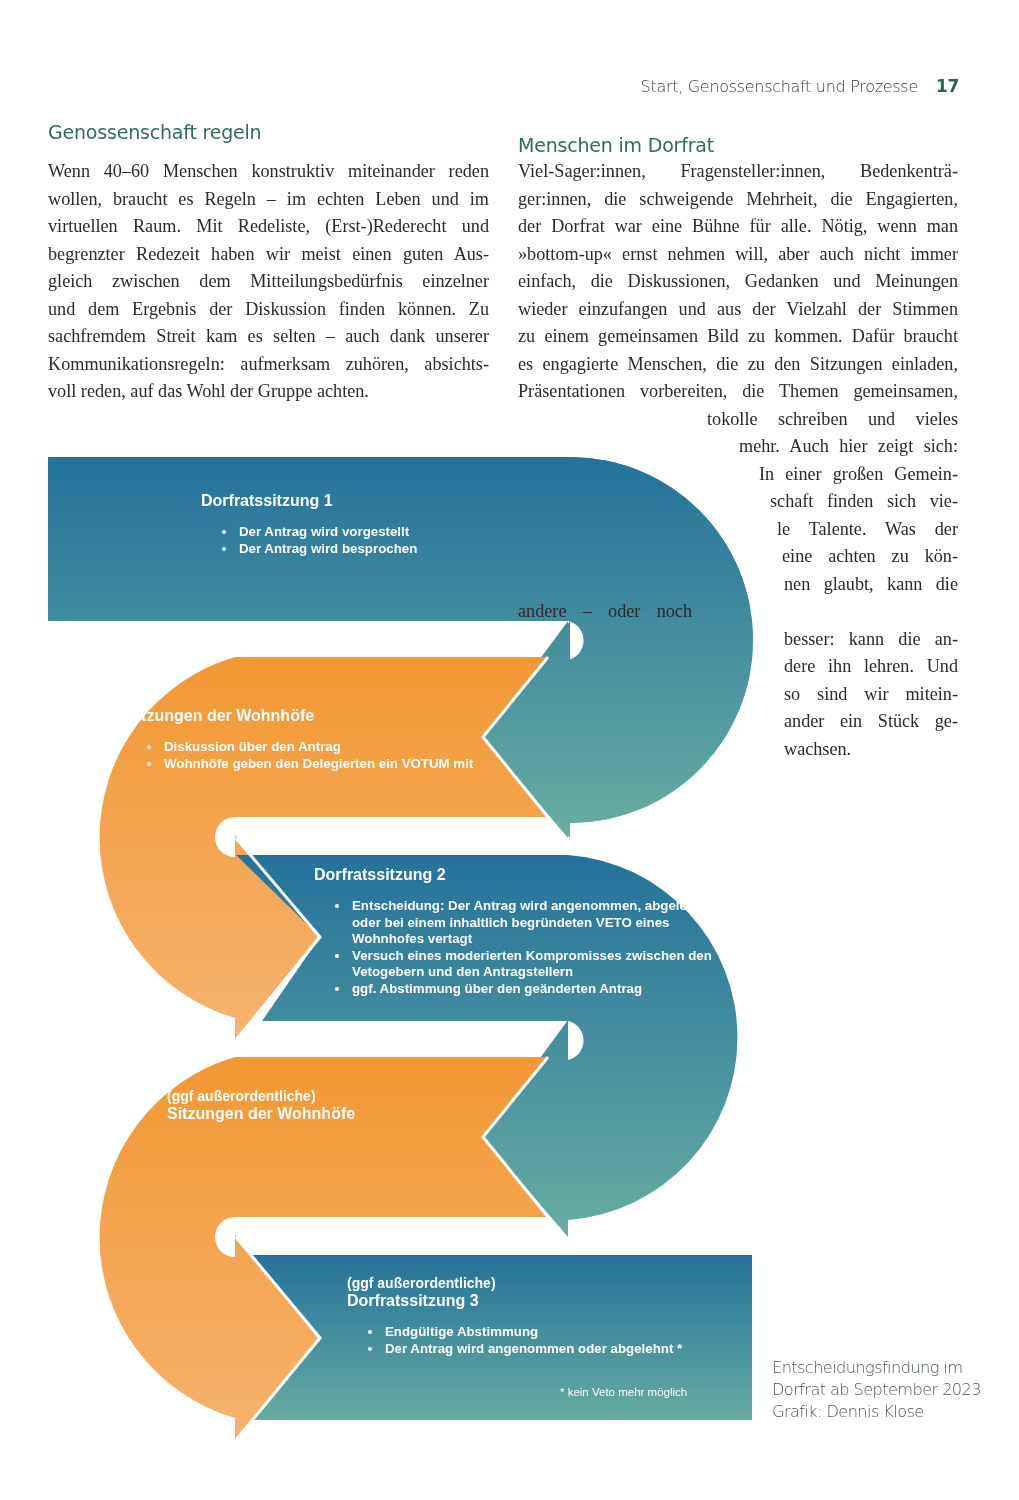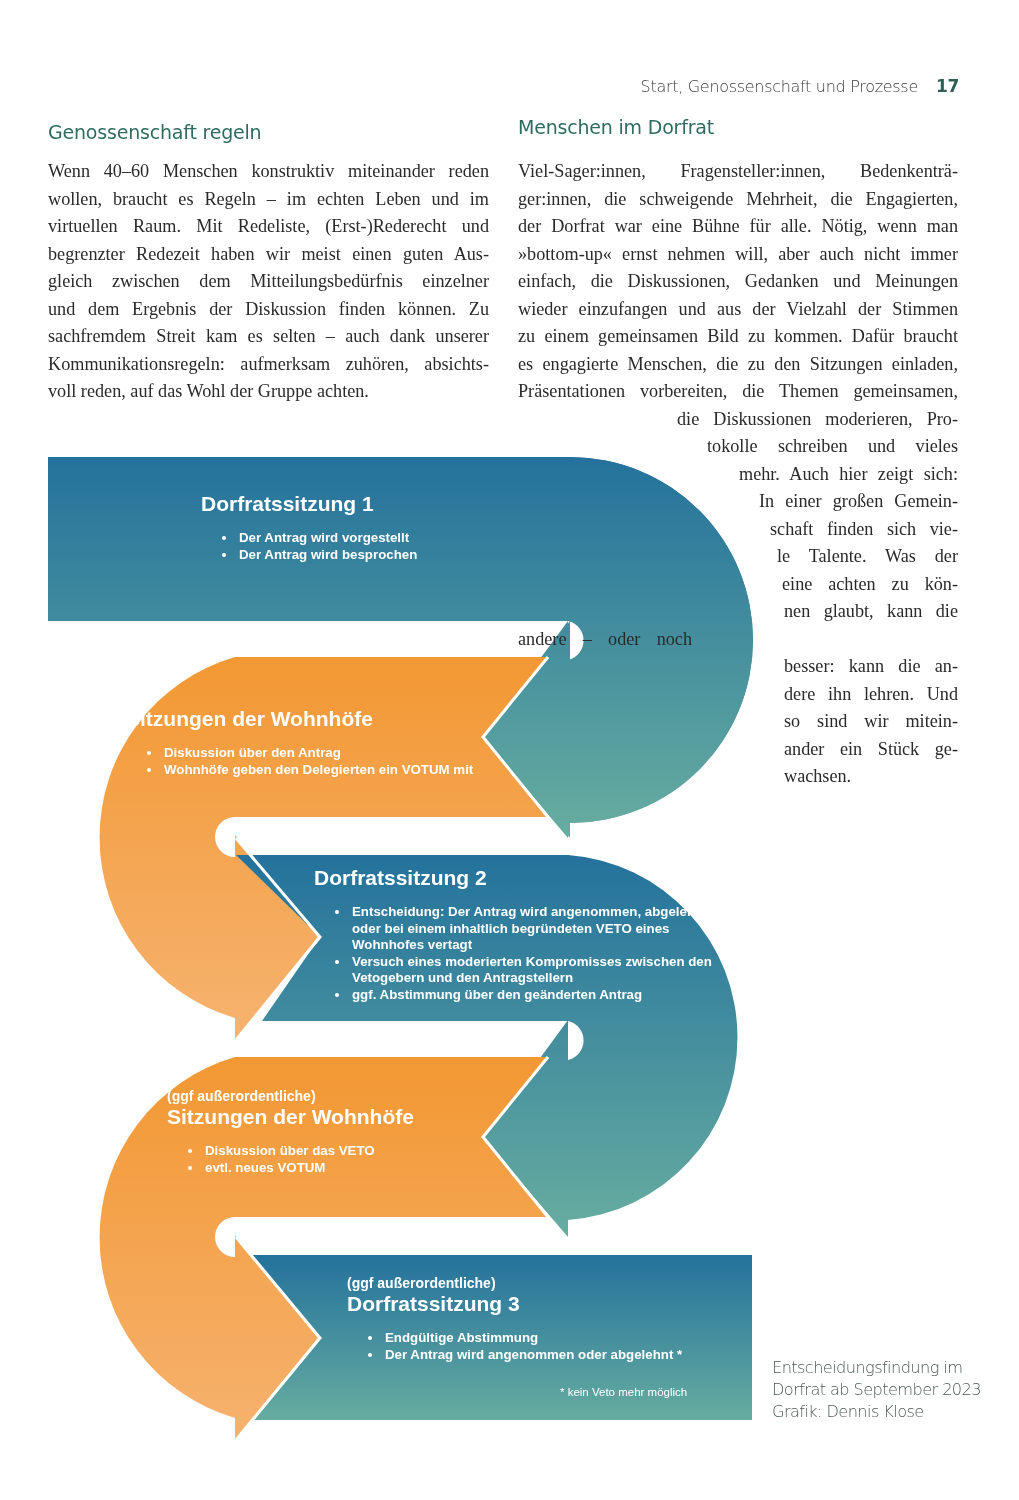--- a/index.html
+++ b/index.html
@@ -10,36 +10,36 @@
   h2.sec { position:absolute; margin:0; font-family:"DejaVu Sans","Liberation Sans",sans-serif; font-weight:normal; font-size:19px; color:#2e6c62; letter-spacing:-0.2px; }
   .col { position:absolute; font-family:"Liberation Serif","DejaVu Serif",serif; font-size:18.2px; line-height:27.5px; color:#2a2a2a; text-align:justify; }
   .col .ln { display:block; text-align:justify; text-align-last:justify; white-space:nowrap; }
   .col .ln.last { text-align-last:left; }
   #left-body { left:48px; top:158px; width:441px; }
   #right-body { left:518px; top:158px; width:440px; }
   #right-body .ln { position:relative; }
   svg#diagram { position:absolute; left:0; top:0; }
   .box-text { position:absolute; color:#ffffff; font-family:"Liberation Sans","DejaVu Sans",sans-serif; font-weight:bold; }
   .box-text .pre { font-size:14px; display:block; margin-bottom:1px; }
-  .box-text .hd { font-size:21px; display:block; }
+  .box-text .hd { font-size:16px; display:block; }
   .box-text ul { margin:12px 0 0 0; padding-left:36px; font-size:13.3px; line-height:16.5px; }
   .box-text li { margin:0; padding-left:2px; }
   .box-text .note { position:absolute; font-weight:normal; font-size:11.5px; }
   #caption { position:absolute; left:772px; top:1357px; font-family:"DejaVu Sans","Liberation Sans",sans-serif; font-weight:300; font-size:16.2px; line-height:22px; color:#4b5a57; letter-spacing:-0.6px; }
   #caption span { display:block; }
 </style>
 </head>
 <body>
 
 <div id="running-head">
   <span class="title">Start, Genossenschaft und Prozesse</span><span class="num">17</span>
 </div>
 
 <h2 class="sec" style="left:48px; top:121px;">Genossenschaft regeln</h2>
-<h2 class="sec" style="left:518px; top:116px;">Menschen im Dorfrat</h2>
+<h2 class="sec" style="left:518px; top:134px;">Menschen im Dorfrat</h2>
 
 <div class="col" id="left-body">
   <span class="ln">Wenn 40–60 Menschen konstruktiv miteinander reden</span>
   <span class="ln">wollen, braucht es Regeln – im echten Leben und im</span>
   <span class="ln">virtuellen Raum. Mit Redeliste, (Erst-)Rederecht und</span>
   <span class="ln">begrenzter Redezeit haben wir meist einen guten Aus-</span>
   <span class="ln">gleich zwischen dem Mitteilungsbedürfnis einzelner</span>
   <span class="ln">und dem Ergebnis der Diskussion finden können. Zu</span>
   <span class="ln">sachfremdem Streit kam es selten – auch dank unserer</span>
   <span class="ln">Kommunikationsregeln: aufmerksam zuhören, absichts-</span>
@@ -133,24 +133,20 @@
   <ul style="margin-top:14px; width:380px;">
     <li>Entscheidung: Der Antrag wird angenommen, abgelehnt oder bei einem inhaltlich begründeten VETO eines Wohnhofes vertagt</li>
     <li>Versuch eines moderierten Kompromisses zwischen den Vetogebern und den Antragstellern</li>
     <li>ggf. Abstimmung über den geänderten Antrag</li>
   </ul>
 </div>
 
 <div class="box-text" style="left:167px; top:1088px;">
   <span class="pre">(ggf außerordentliche)</span>
   <span class="hd">Sitzungen der Wohnhöfe</span>
-  <ul style="margin-top:14px;">
-    <li>Diskussion über das VETO</li>
-    <li>evtl. neues VOTUM</li>
-  </ul>
 </div>
 
 <div class="box-text" style="left:347px; top:1275px; width:360px; height:130px;">
   <span class="pre">(ggf außerordentliche)</span>
   <span class="hd">Dorfratssitzung 3</span>
   <ul style="margin-top:14px;">
     <li>Endgültige Abstimmung</li>
     <li>Der Antrag wird angenommen oder abgelehnt *</li>
   </ul>
   <span class="note" style="left:213px; top:111px;">* kein Veto mehr möglich</span>
@@ -159,21 +155,20 @@
 <div class="col" id="right-body">
   <span class="ln">Viel-Sager:innen, Fragensteller:innen, Bedenkenträ-</span>
   <span class="ln">ger:innen, die schweigende Mehrheit, die Engagierten,</span>
   <span class="ln">der Dorfrat war eine Bühne für alle. Nötig, wenn man</span>
   <span class="ln">»bottom-up« ernst nehmen will, aber auch nicht immer</span>
   <span class="ln">einfach, die Diskussionen, Gedanken und Meinungen</span>
   <span class="ln">wieder einzufangen und aus der Vielzahl der Stimmen</span>
   <span class="ln">zu einem gemeinsamen Bild zu kommen. Dafür braucht</span>
   <span class="ln">es engagierte Menschen, die zu den Sitzungen einladen,</span>
   <span class="ln">Präsentationen vorbereiten, die Themen gemeinsamen,</span>
-  <span class="ln" style="margin-left: 159px; width: 281px;">die Diskussionen moderieren, Pro-</span>
   <span class="ln" style="margin-left: 189px; width: 251px;">tokolle schreiben und vieles</span>
   <span class="ln" style="margin-left: 221px; width: 219px;">mehr. Auch hier zeigt sich:</span>
   <span class="ln" style="margin-left: 241px; width: 199px;">In einer großen Gemein-</span>
   <span class="ln" style="margin-left: 252px; width: 188px;">schaft finden sich vie-</span>
   <span class="ln" style="margin-left: 259px; width: 181px;">le Talente. Was der</span>
   <span class="ln" style="margin-left: 264px; width: 176px;">eine achten zu kön-</span>
   <span class="ln" style="margin-left: 266px; width: 174px;">nen glaubt, kann die</span>
   <span class="ln" style="width: 174px;">andere – oder noch</span>
   <span class="ln" style="margin-left: 266px; width: 174px;">besser: kann die an-</span>
   <span class="ln" style="margin-left: 266px; width: 174px;">dere ihn lehren. Und</span>

